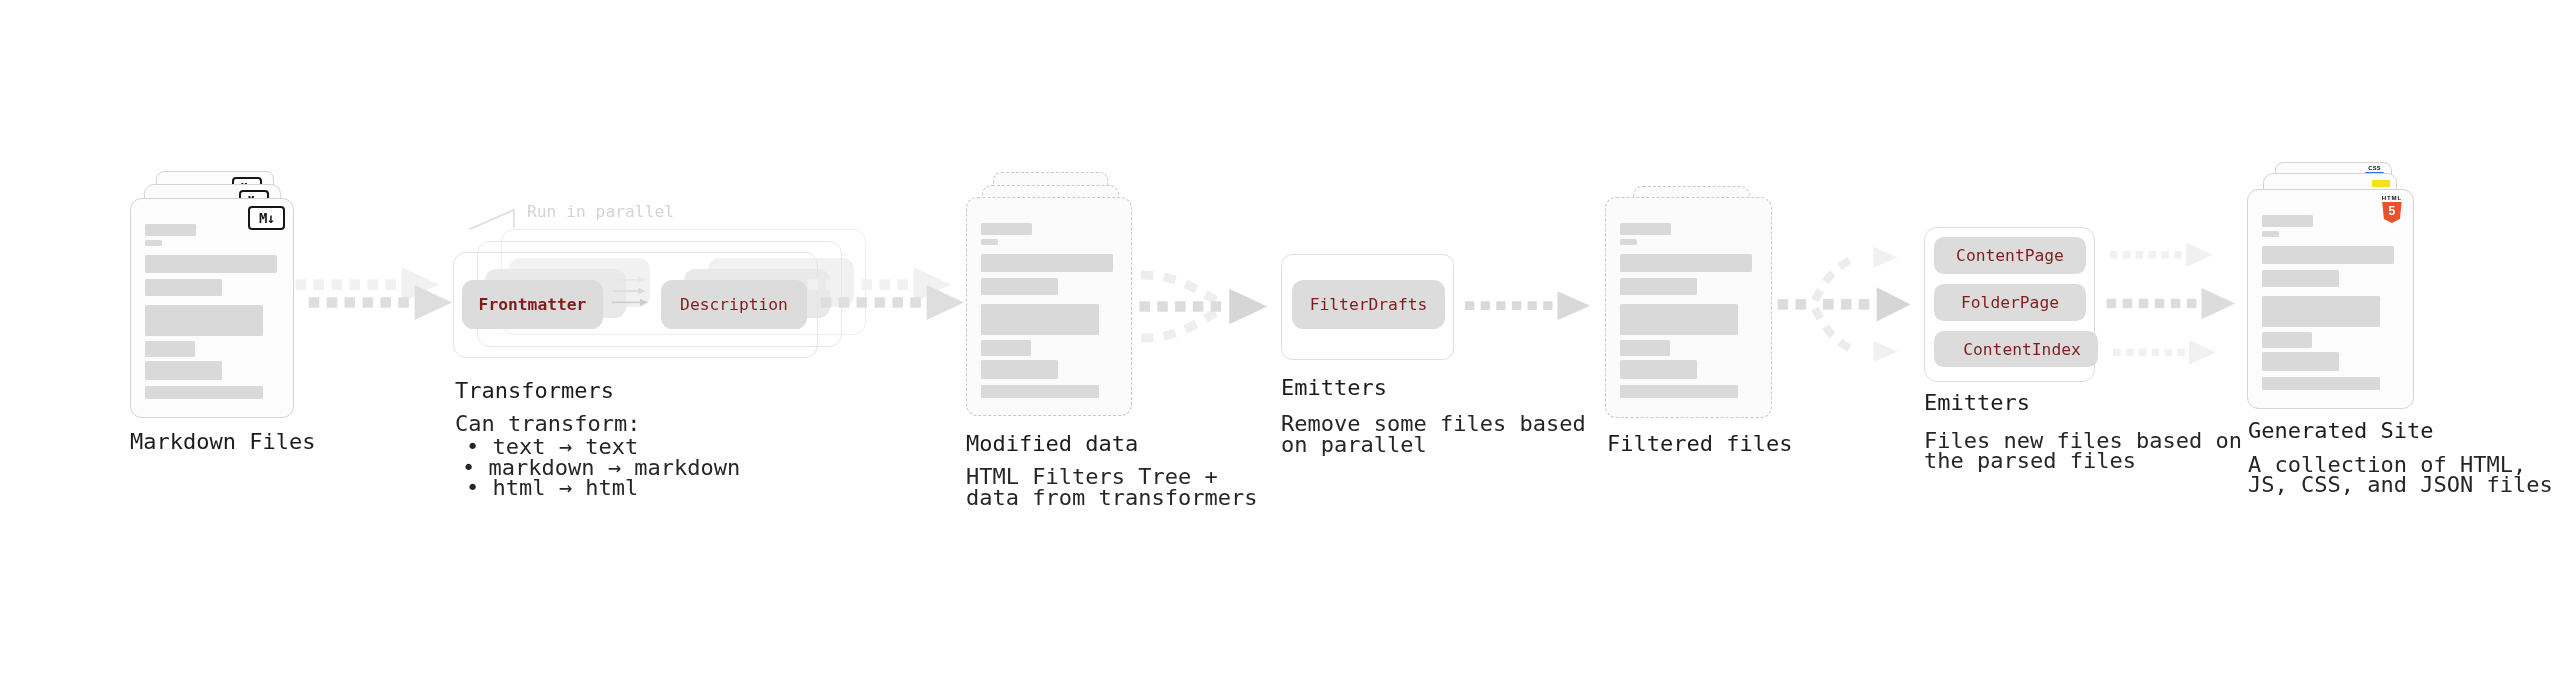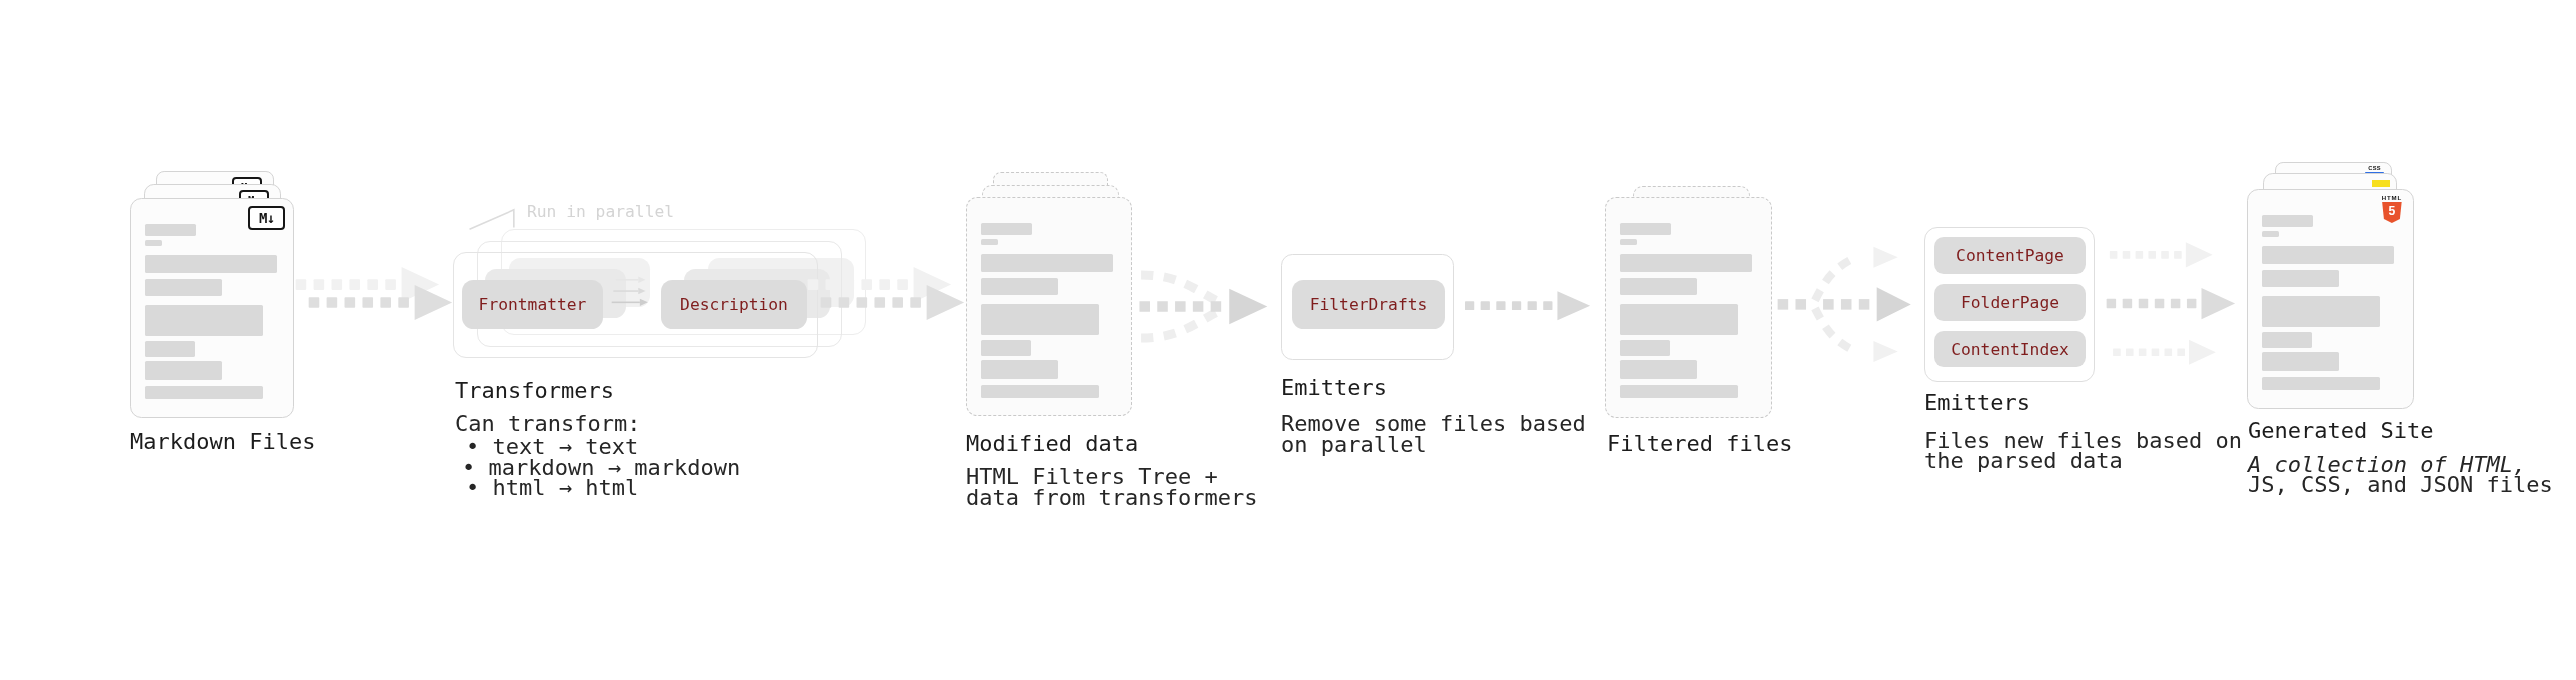--- a/index.html
+++ b/index.html
@@ -91,21 +91,21 @@
 
   <div class="tbox l1" style="left:501px;top:229px;width:365px;height:106px;"></div>
   <div class="pill g1" style="left:509px;top:258px;width:141px;height:49px;"></div>
   <div class="pill g1" style="left:708px;top:258px;width:146px;height:49px;"></div>
 
   <div class="tbox l2" style="left:477px;top:241px;width:365px;height:106px;"></div>
   <div class="pill g2" style="left:485px;top:269px;width:141px;height:49px;"></div>
   <div class="pill g2" style="left:684px;top:269px;width:146px;height:49px;"></div>
 
   <div class="tbox" style="left:453px;top:252px;width:365px;height:106px;"></div>
-  <div class="pill" style="left:462px;top:280px;width:141px;height:49px;">Frontmatter</div>
+  <div class="pill" style="left:462px;top:280px;width:141px;height:49px;font-weight:bold;">Frontmatter</div>
   <div class="pill" style="left:661px;top:280px;width:146px;height:49px;">Description</div>
 
   <svg class="abs" style="left:609px;top:275px;" width="44" height="37" viewBox="0 0 54 46">
     <path d="M8,6 H36" stroke="#e6e6e6" stroke-width="2" fill="none"></path>
       <polygon points="36,2 45,6 36,10" fill="#e6e6e6"></polygon>
     <path d="M5,20 H36" stroke="#dadada" stroke-width="2" fill="none"></path>
       <polygon points="36,16 45,20 36,24" fill="#dadada"></polygon>
     <path d="M3,34 H38" stroke="#cdcdcd" stroke-width="2" fill="none"></path>
       <polygon points="38,29.5 48,34 38,38.5" fill="#cdcdcd"></polygon>
   </svg>
@@ -197,24 +197,24 @@
   <rect x="58" y="76.5" width="13" height="13" fill="#dcdcdc"></rect>
     <rect x="80" y="76.5" width="13" height="13" fill="#dcdcdc"></rect>
   <rect x="102" y="76.5" width="13" height="13" fill="#dcdcdc"></rect>
   <polygon points="124,62 166,83 124,104" fill="#d6d6d6"></polygon>
 </svg>
 
 <div>
   <div class="tbox" style="left:1924px;top:227px;width:171px;height:155px;border-color:#dedede;"></div>
   <div class="pill" style="left:1934px;top:237px;width:152px;height:37px;border-radius:9.8px;">ContentPage</div>
   <div class="pill" style="left:1934px;top:284px;width:152px;height:37px;border-radius:9.8px;">FolderPage</div>
-  <div class="pill" style="left:1934px;top:331px;width:152px;height:36px;border-radius:9.8px;">ContentIndex</div>
+  <div class="pill" style="left:1934px;top:331px;width:152px;height:36px;border-radius:9.8px;padding-left:12px;">ContentIndex</div>
   <div class="title" style="left:1924px;top:390px;">Emitters</div>
   <div class="body-text" style="left:1924px;top:431px;">Files new files based on</div>
-  <div class="body-text" style="left:1924px;top:451px;">the parsed data</div>
+  <div class="body-text" style="left:1924px;top:451px;">the parsed files</div>
 </div>
 
 <svg class="abs" style="left:2105px;top:236px;" width="146" height="138" viewBox="0 0 180 170">
   <use href="#darrow" transform="translate(6,7) scale(0.72)" fill="#f1f1f1"></use>
   <use href="#darrow" transform="translate(2,63) scale(0.9)" fill="#dcdcdc"></use>
   <use href="#darrow" transform="translate(10,127) scale(0.72)" fill="#f1f1f1"></use>
 </svg>
 
 <div>
   <div class="card" style="left:2275px;top:162px;width:117px;height:89px;border-radius:8.1px;">
@@ -238,16 +238,16 @@
         <div class="bar" style="width: 17px; height: 5.7px; margin-top: 4.1px;"></div>
         <div class="bar" style="width: 132px; height: 18px; margin-top: 9px;"></div>
         <div class="bar" style="width: 77px; height: 17px; margin-top: 6.5px;"></div>
         <div class="bar" style="width: 118px; height: 31px; margin-top: 9px;"></div>
         <div class="bar" style="width: 50px; height: 15.4px; margin-top: 4.9px;"></div>
         <div class="bar" style="width: 77px; height: 18.7px; margin-top: 4.1px;"></div>
         <div class="bar" style="width: 118px; height: 13px; margin-top: 6.5px;"></div>
       </div>
   </div>
   <div class="title" style="left:2248px;top:418px;">Generated Site</div>
-  <div class="body-text" style="left:2248px;top:455px;font-style:italic;">A collection of HTML,</div>
+  <div class="body-text" style="left:2248px;top:455px;">A collection of HTML,</div>
   <div class="body-text" style="left:2248px;top:475px;">JS, CSS, and JSON files</div>
 </div>
 
 
 </body></html>

